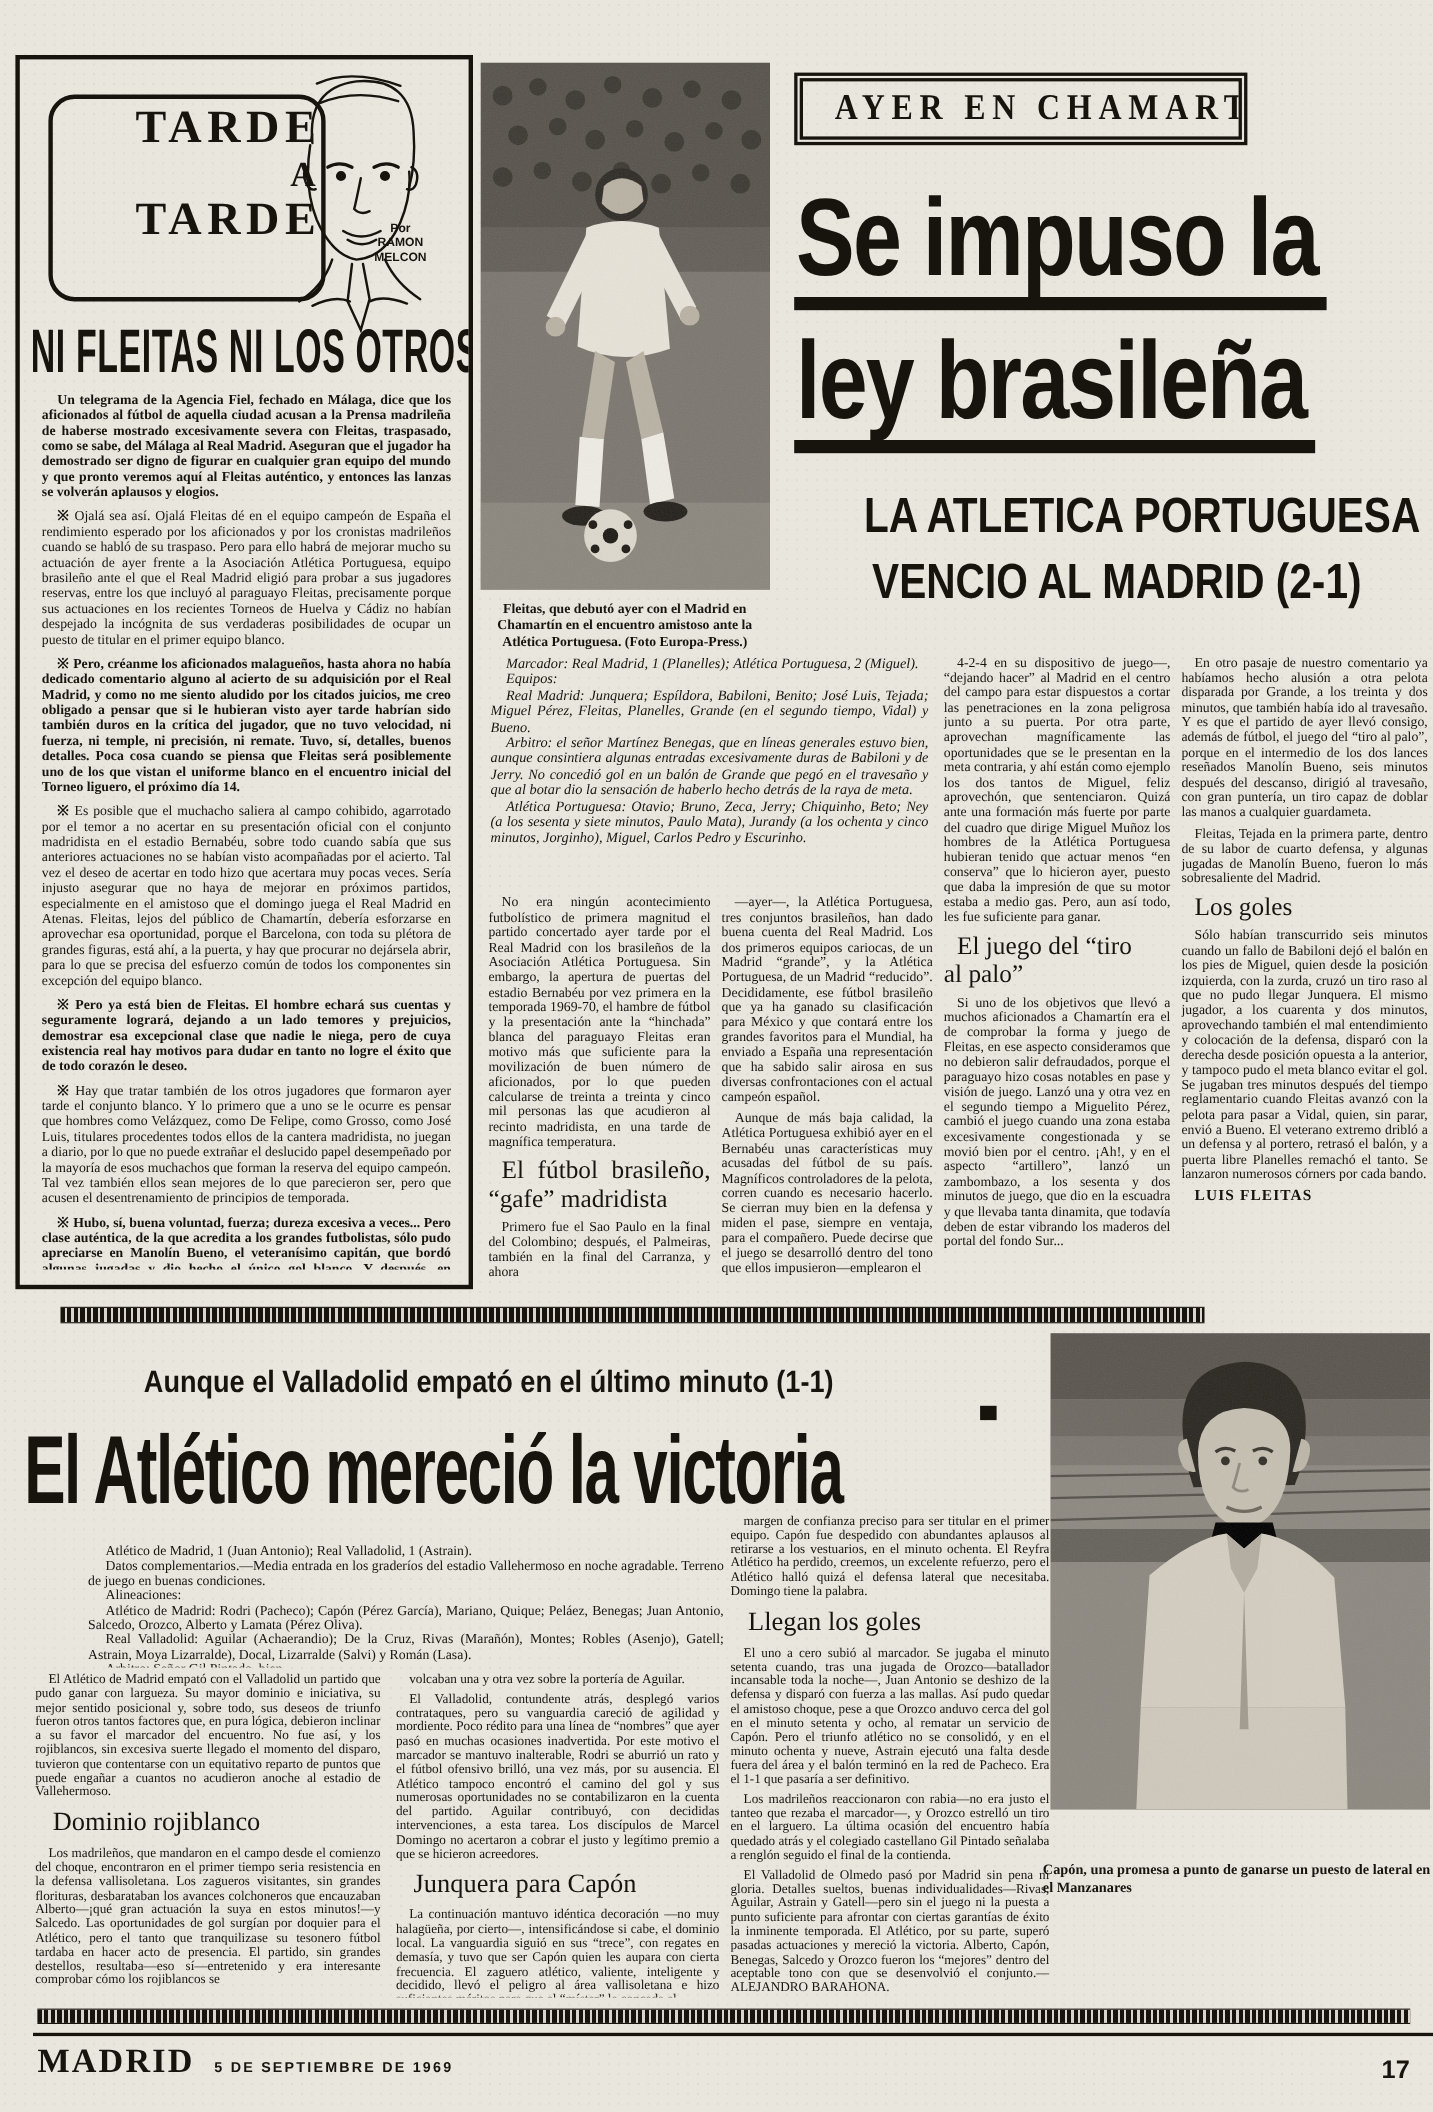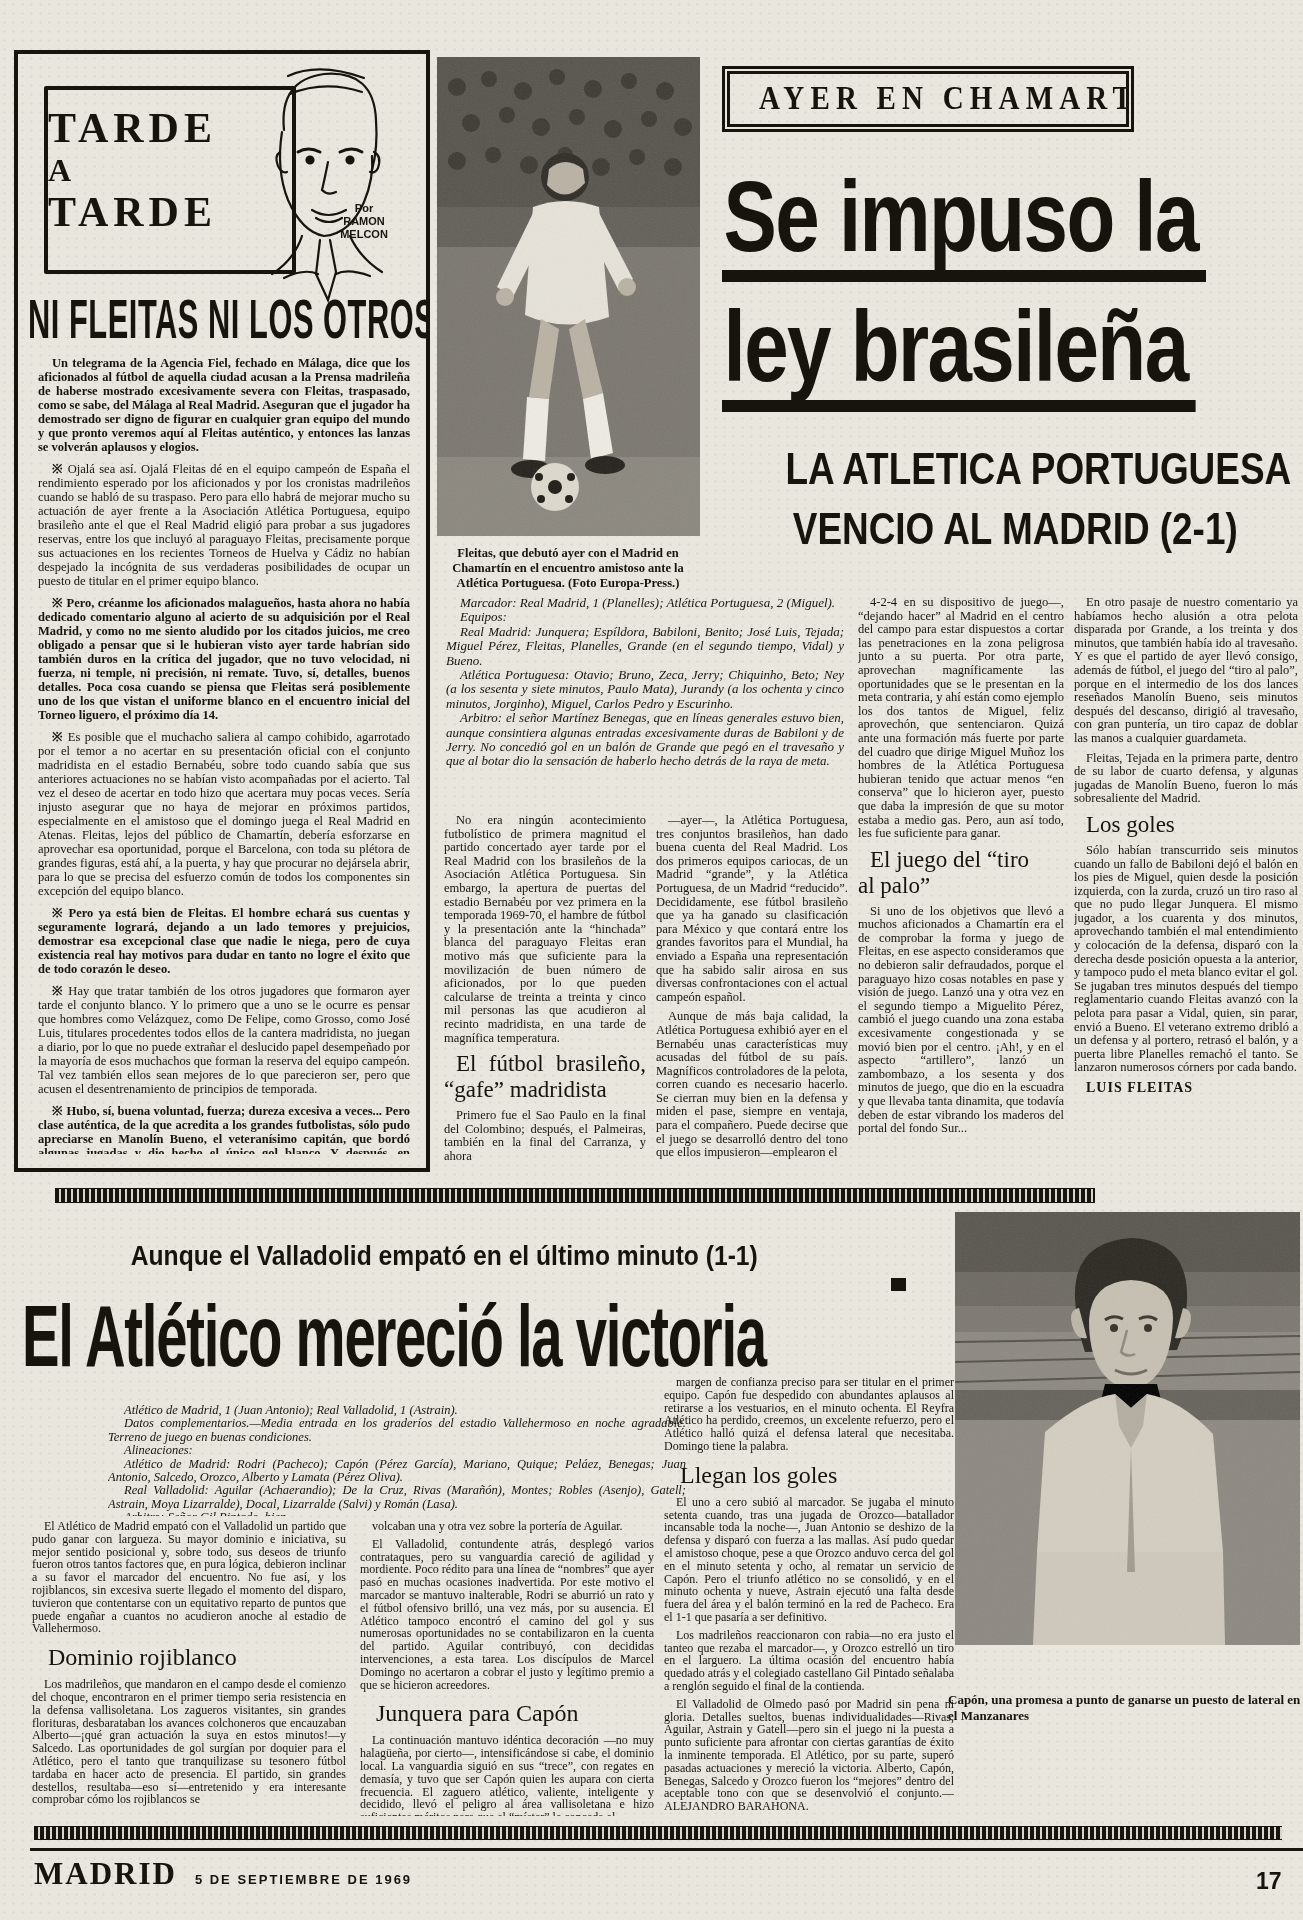--- a/index.html
+++ b/index.html
@@ -6,21 +6,21 @@
   .page{position:relative;width:1303px;height:1920px;margin:0 auto;overflow:hidden;
         background:#e9e6de;
         background-image:radial-gradient(rgba(40,35,25,.05) 1px,transparent 1.2px);
         background-size:9px 9px;
         font-family:"Liberation Serif",serif;color:#17140e;}
   .abs{position:absolute;}
   .jp{margin:0 0 8px;text-align:justify;text-indent:14px;}
   .cond{display:inline-block;white-space:nowrap;transform-origin:left center;}
   
   .tarde-box{left:14px;top:50px;width:408px;height:1114px;border:4px solid #17140e;overflow:hidden;}
-  .tarde-head{left:26px;top:32px;width:252px;height:188px;border:4px solid #17140e;border-radius:2px;text-align:left;padding-top:14px;box-sizing:border-box;}
+  .tarde-head{left:26px;top:32px;width:252px;height:188px;border:4px solid #17140e;border-radius:24px;text-align:right;padding-top:2px;box-sizing:border-box;}
   .tarde-head div{font-family:"Liberation Serif",serif;font-weight:700;font-size:42px;line-height:48px;letter-spacing:5px;}
   .tarde-head div:nth-child(2){font-size:32px;line-height:36px;}
   .portrait{left:206px;top:6px;width:190px;height:256px;}
   .byline{left:300px;top:148px;width:92px;text-align:center;font-family:"Liberation Sans",sans-serif;font-weight:700;font-size:11px;line-height:13px;}
   .tarde-headline{left:10px;top:238px;width:392px;height:56px;}
   .tarde-headline span{font-family:"Liberation Sans",sans-serif;font-weight:700;font-size:56px;line-height:54px;transform:scaleX(.55);letter-spacing:1px;}
   .tarde-paras{left:20px;top:302px;width:372px;height:798px;overflow:hidden;font-size:12.5px;line-height:14px;}
   .tarde-paras .b{font-weight:700;}
   .mk{font-weight:700;padding-right:4px;}
   
@@ -47,21 +47,21 @@
   .sig{text-align:center;font-weight:700;font-size:14px;letter-spacing:1px;margin-top:4px;}
   
   .hatch{background:repeating-linear-gradient(90deg,#17140e 0 4px,#d9d5cc 4px 6px);border-top:1px solid #17140e;border-bottom:1px solid #17140e;}
   .div1{left:55px;top:1188px;width:1040px;height:13px;}
   .endmark{left:891px;top:1278px;width:15px;height:13px;background:#17140e;}
   
   .kicker{left:88px;top:1240px;width:704px;text-align:center;}
   .kicker span{display:inline-block;white-space:nowrap;transform:scaleX(.88);transform-origin:center;font-family:"Liberation Sans",sans-serif;font-weight:700;font-size:28px;}
   .bighl{left:22px;top:1288px;width:928px;height:102px;}
   .bighl span{font-family:"Liberation Sans",sans-serif;font-weight:700;font-size:88px;line-height:96px;letter-spacing:-2px;transform:scaleX(.64);}
-  .bdetails{left:108px;top:1404px;width:578px;height:112px;overflow:hidden;font-style:italic;font-size:12.5px;line-height:13.4px;}
+  .bdetails{left:80px;top:1404px;width:578px;height:112px;overflow:hidden;font-size:12.5px;line-height:13.4px;}
   .bdetails p{margin:0;text-align:justify;text-indent:16px;}
   .bcol{overflow:hidden;font-size:12px;line-height:12.8px;}
   .bcol p{margin:0 0 5px;text-align:justify;text-indent:12px;}
   .bcol .col-subhead{font-size:24px;margin:9px 4px 8px;}
   .bcol1{left:32px;top:1520px;width:314px;height:296px;}
   .bcol2{left:360px;top:1520px;width:294px;height:296px;}
   .bcol3{left:664px;top:1376px;width:290px;height:440px;}
   
   .bot-photo{left:955px;top:1212px;width:345px;height:433px;background:#8a867e;overflow:hidden;}
   .bot-caption{left:948px;top:1692px;width:356px;font-weight:700;font-size:13px;line-height:16px;text-align:left;}
@@ -205,22 +205,22 @@
   </div>
   <div class="abs subhead-box">
     <span class="l"><span class="t">LA ATLETICA PORTUGUESA</span></span>
     <span class="l"><span class="t">VENCIO AL MADRID (2-1)</span></span>
   </div>
 
   <div class="abs mdetails">
     <p>Marcador: Real Madrid, 1 (Planelles); Atlética Portuguesa, 2 (Miguel).</p>
     <p>Equipos:</p>
     <p>Real Madrid: Junquera; Espíldora, Babiloni, Benito; José Luis, Tejada; Miguel Pérez, Fleitas, Planelles, Grande (en el segundo tiempo, Vidal) y Bueno.</p>
+    <p>Arbitro: el señor Martínez Benegas, que en líneas generales estuvo bien, aunque consintiera algunas entradas excesivamente duras de Babiloni y de Jerry. No concedió gol en un balón de Grande que pegó en el travesaño y que al botar dio la sensación de haberlo hecho detrás de la raya de meta.</p>
     <p>Atlética Portuguesa: Otavio; Bruno, Zeca, Jerry; Chiquinho, Beto; Ney (a los sesenta y siete minutos, Paulo Mata), Jurandy (a los ochenta y cinco minutos, Jorginho), Miguel, Carlos Pedro y Escurinho.</p>
-    <p>Arbitro: el señor Martínez Benegas, que en líneas generales estuvo bien, aunque consintiera algunas entradas excesivamente duras de Babiloni y de Jerry. No concedió gol en un balón de Grande que pegó en el travesaño y que al botar dio la sensación de haberlo hecho detrás de la raya de meta.</p>
   </div>
 
   <div class="abs ncol colA">
     <p class="jp">No era ningún acontecimiento futbolístico de primera magnitud el partido concertado ayer tarde por el Real Madrid con los brasileños de la Asociación Atlética Portuguesa. Sin embargo, la apertura de puertas del estadio Bernabéu por vez primera en la temporada 1969-70, el hambre de fútbol y la presentación ante la “hinchada” blanca del paraguayo Fleitas eran motivo más que suficiente para la movilización de buen número de aficionados, por lo que pueden calcularse de treinta a treinta y cinco mil personas las que acudieron al recinto madridista, en una tarde de magnífica temperatura.</p>
     <p class="col-subhead">El fútbol brasileño, “gafe” madridista</p>
     <p class="jp">Primero fue el Sao Paulo en la final del Colombino; después, el Palmeiras, también en la final del Carranza, y ahora</p>
   </div>
   <div class="abs ncol colB">
     <p class="jp">—ayer—, la Atlética Portuguesa, tres conjuntos brasileños, han dado buena cuenta del Real Madrid. Los dos primeros equipos cariocas, de un Madrid “grande”, y la Atlética Portuguesa, de un Madrid “reducido”. Decididamente, ese fútbol brasileño que ya ha ganado su clasificación para México y que contará entre los grandes favoritos para el Mundial, ha enviado a España una representación que ha sabido salir airosa en sus diversas confrontaciones con el actual campeón español.</p>
     <p class="jp">Aunque de más baja calidad, la Atlética Portuguesa exhibió ayer en el Bernabéu unas características muy acusadas del fútbol de su país. Magníficos controladores de la pelota, corren cuando es necesario hacerlo. Se cierran muy bien en la defensa y miden el pase, siempre en ventaja, para el compañero. Puede decirse que el juego se desarrolló dentro del tono que ellos impusieron—emplearon el</p>

